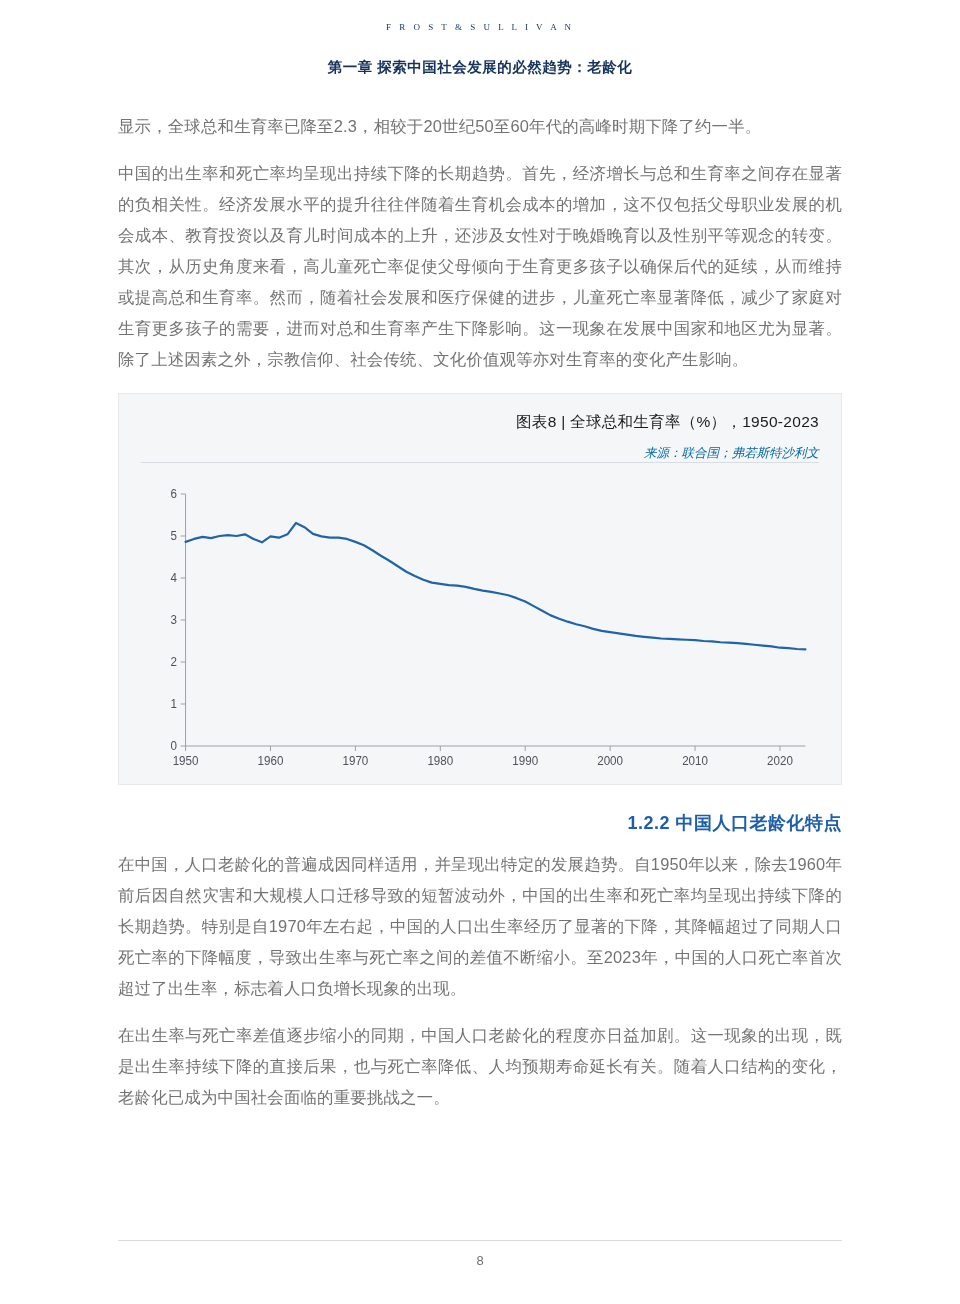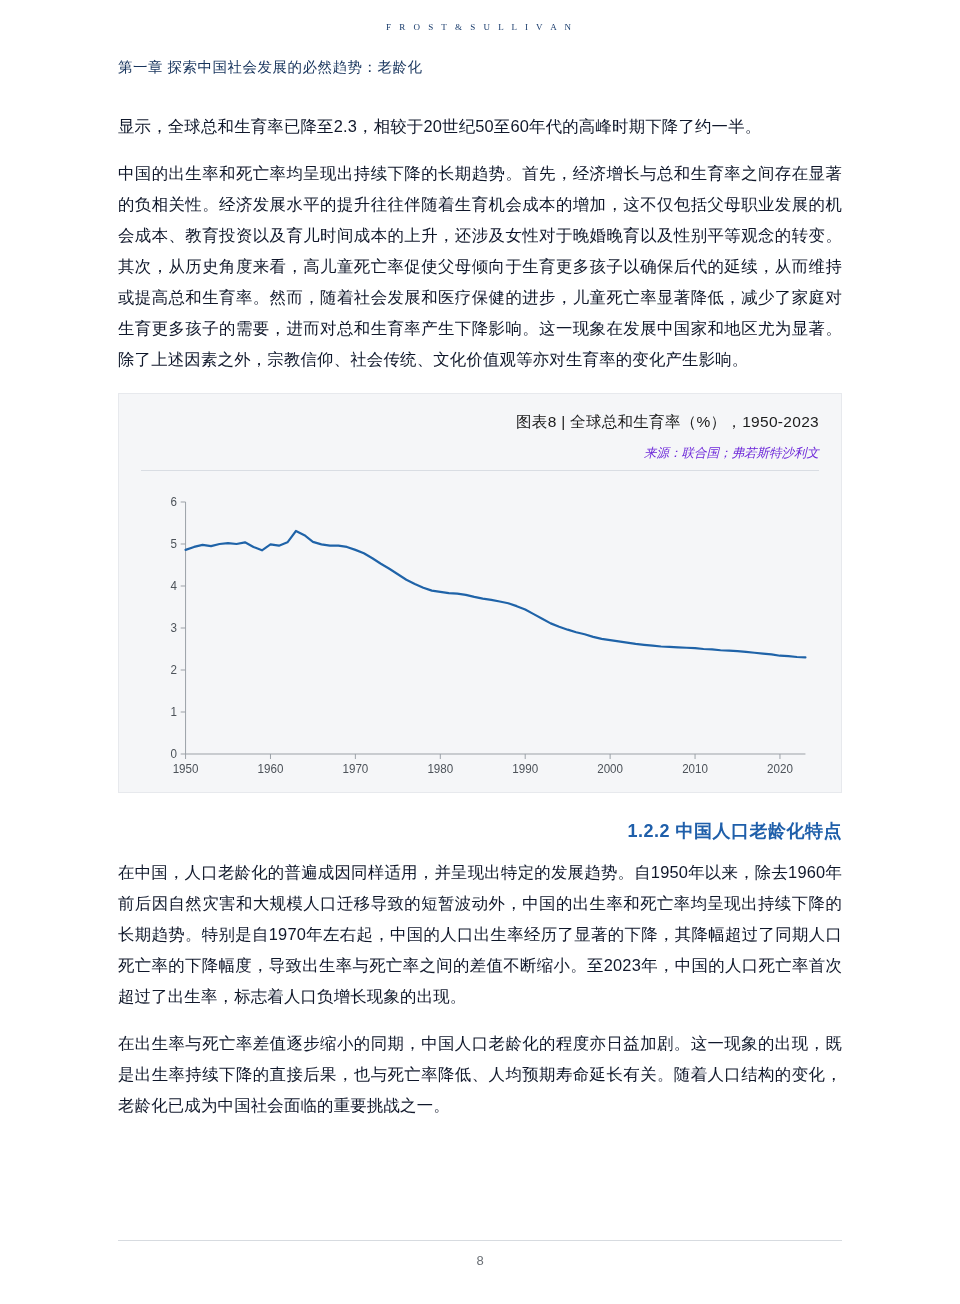--- a/index.html
+++ b/index.html
@@ -37,34 +37,35 @@
   }
   .logo-main {
     font-family: "DejaVu Sans", sans-serif;
     font-size: 30px;
     font-weight: bold;
     letter-spacing: 8px;
     color: #173a6b;
     line-height: 1.1;
   }
   .chapter-title {
+    text-align: center;
     font-size: 14.5px;
-    font-weight: normal;
+    font-weight: bold;
     color: #16335c;
     margin-top: 26px;
     letter-spacing: 0.5px;
   }
   
   .content {
     margin-top: 34px;
   }
   p.para {
     font-size: 16.4px;
     line-height: 31px;
-    color: #0f172a;
+    color: #737373;
     margin: 0 0 16px 0;
     text-align: justify;
     letter-spacing: 0.2px;
   }
   
   .figure {
     background: #f5f6f8;
     border: 1px solid #e7e9ed;
     padding: 18px 22px 10px 22px;
     margin: 18px 0 26px 0;
@@ -72,23 +73,22 @@
     text-align: right;
   }
   .fig-title {
     font-size: 15.5px;
     color: #1b1b1b;
     margin-bottom: 12px;
     letter-spacing: 0.3px;
   }
   .fig-source {
     font-size: 12.5px;
-    color: #6d28d9;
+    color: #0369a1;
     font-style: italic;
-    padding-bottom: 8px;
     border-bottom: 1px solid #d9dde3;
     margin-bottom: 21px;
   }
   .chart-wrap {
     position: relative;
     height: 290px;
     margin-top: 8px;
   }
   .chart-svg {
     display: block;

